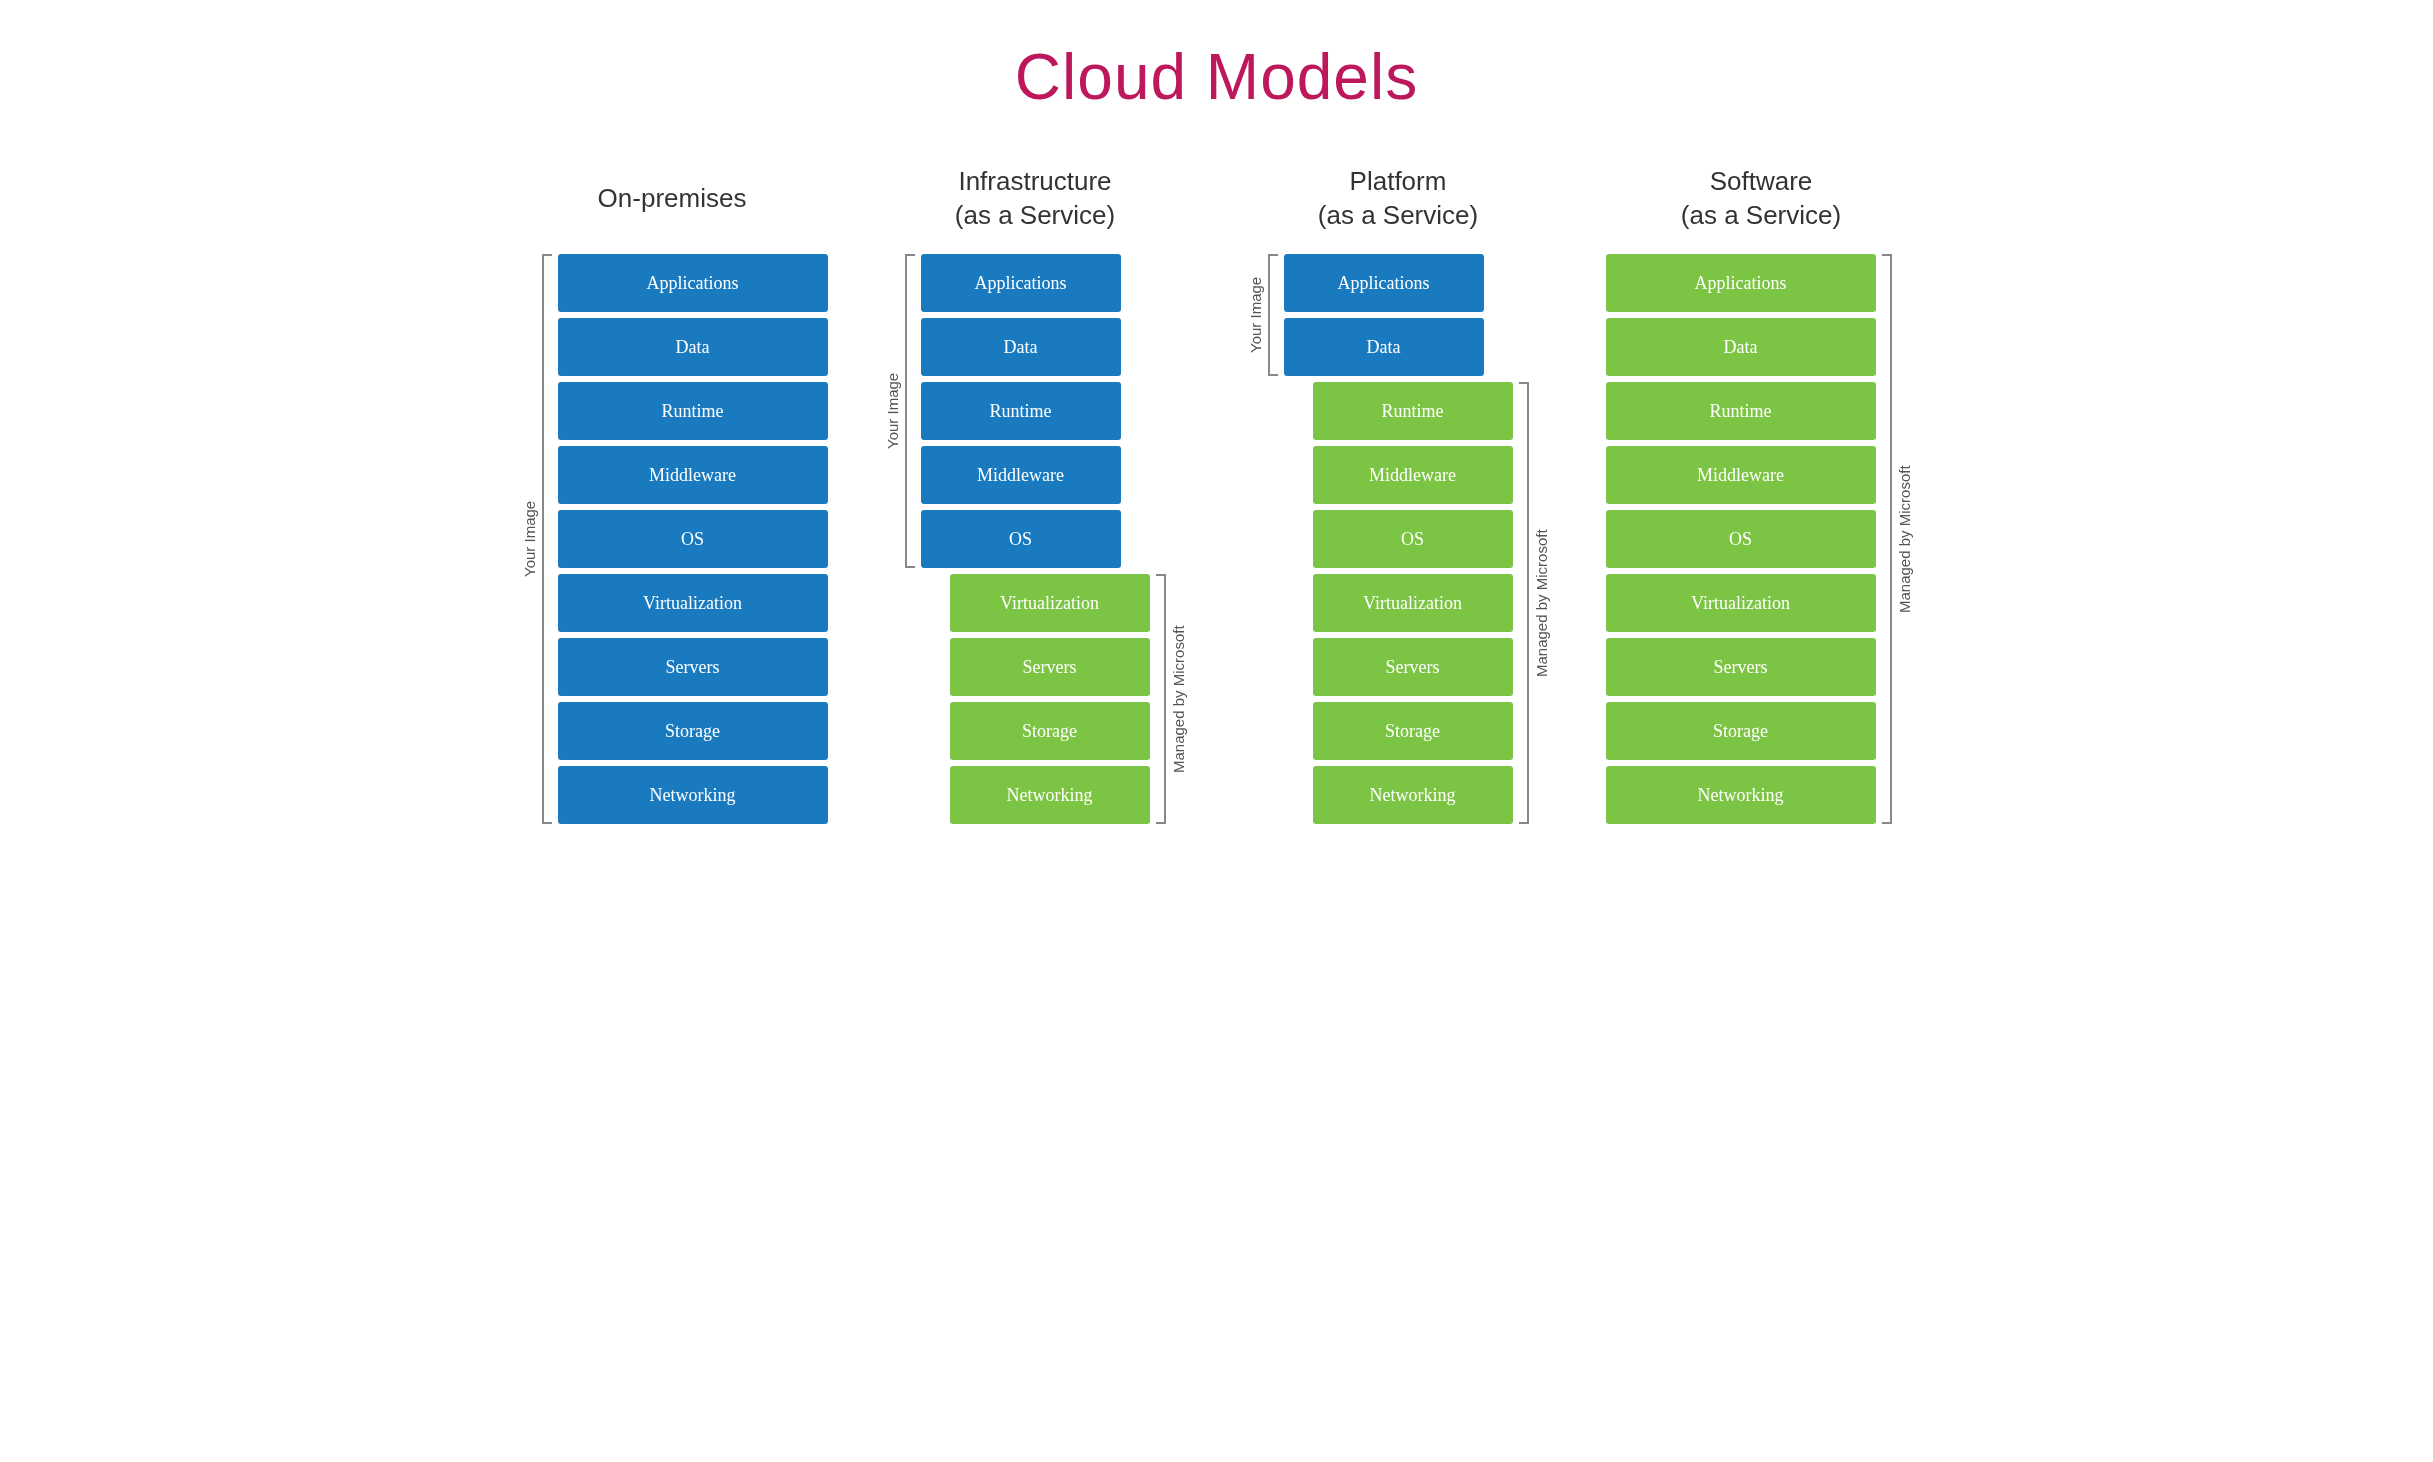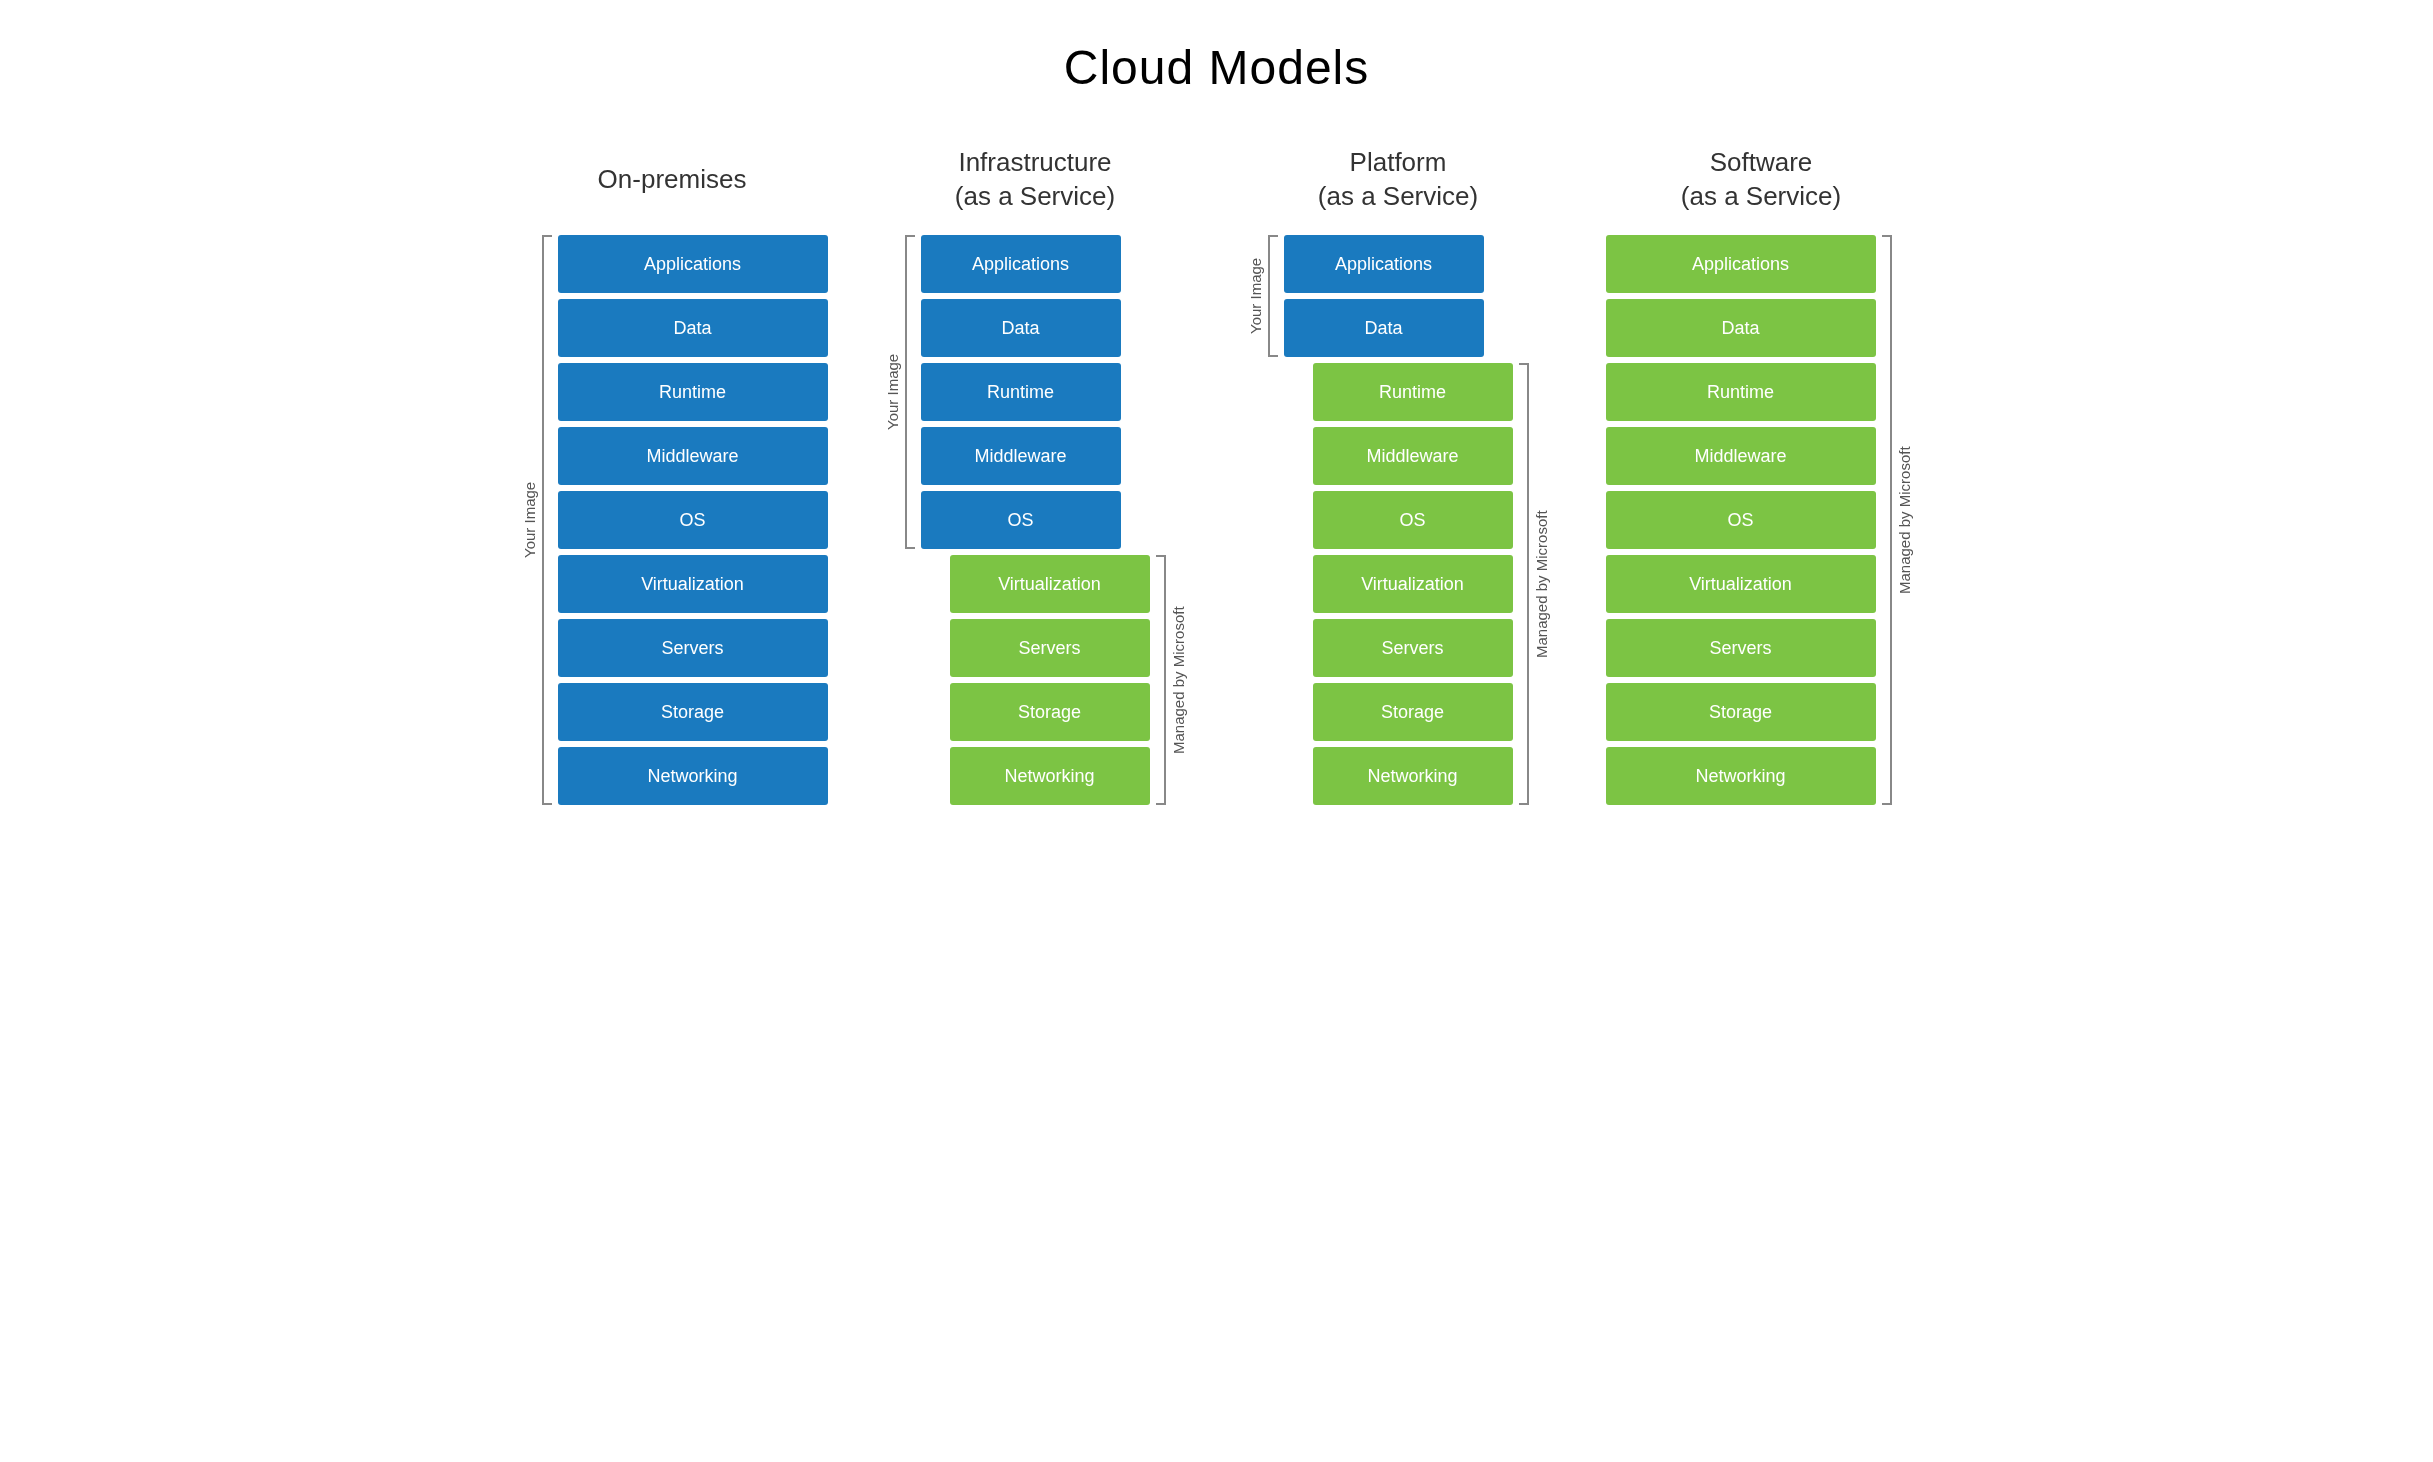--- a/index.html
+++ b/index.html
@@ -6,23 +6,23 @@
     body {
       background: #fff;
       font-family: 'Segoe UI', Arial, sans-serif;
       display: flex;
       flex-direction: column;
       align-items: center;
       padding: 40px 20px;
       min-height: 100vh;
     }
     .page-title {
-      font-size: 48px;
+      font-size: 64px;
       font-weight: 300;
-      color: #000000;
+      color: #be185d;
       margin-bottom: 50px;
       letter-spacing: 1px;
     }
     .columns-wrapper {
       display: flex;
       flex-direction: row;
       gap: 52px;
       align-items: flex-start;
       justify-content: center;
       width: 100%;
@@ -89,20 +89,21 @@
       border-bottom: 2px solid #888;
       width: 10px;
       align-self: stretch;
       border-left: none;
     }
     .stack {
       display: flex;
       flex-direction: column;
       gap: 6px;
       flex: 1;
+      font-family: Liberation Serif, serif;
     }
     .stack-item {
       display: flex;
       align-items: center;
       justify-content: center;
       color: #fff;
       font-size: 18px;
       font-weight: 400;
       border-radius: 3px;
       height: 58px;

